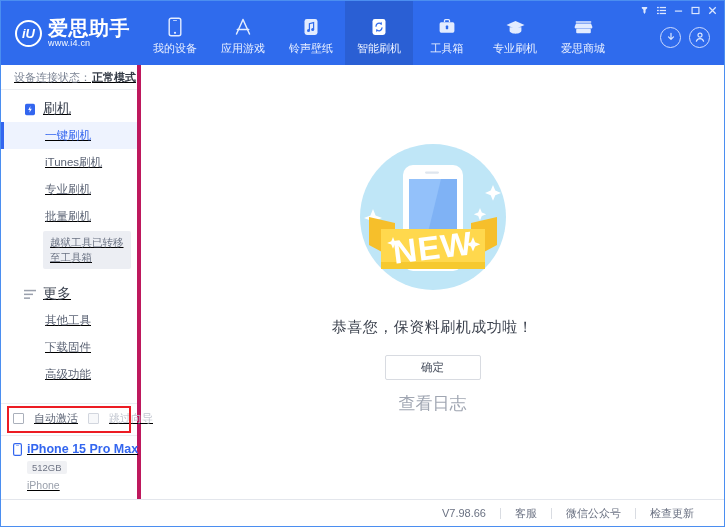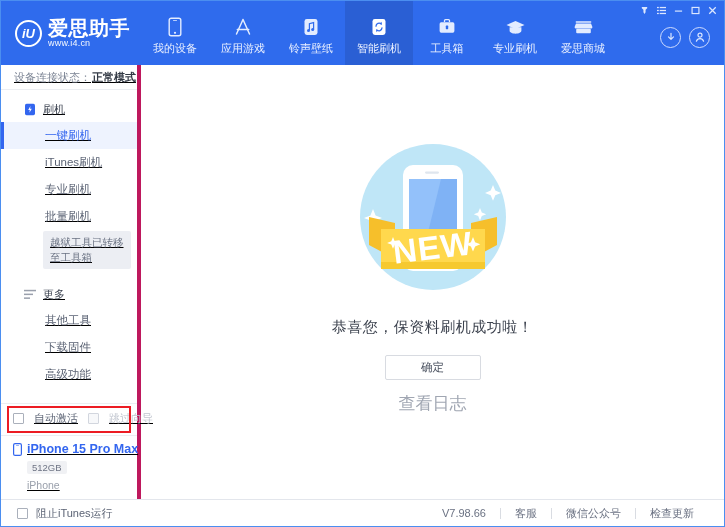--- a/index.html
+++ b/index.html
@@ -147,21 +147,21 @@
   .conn-status b { color: #333a45; font-weight: bold; margin-left: 1px; }
 
   .nav-scroll { flex: 1 1 auto; padding-top: 6px; overflow: hidden; }
 
   .grp-head {
     height: 26px;
     display: flex;
     align-items: center;
     gap: 7px;
     padding-left: 22px;
-    font-size: 11px;
+    font-size: 14px;
     color: #3b4250;
   }
   .grp-ico { width: 13px; height: 13px; display:flex; align-items:center; justify-content:center; }
   .grp-ico svg { display: block; }
 
   .side-item {
     height: 27px;
     display: flex;
     align-items: center;
     padding-left: 44px;
@@ -588,24 +588,20 @@
 
       <div class="success-msg">恭喜您，保资料刷机成功啦！</div>
 
       <button class="ok-btn">确定</button>
 
       <div class="log-link">查看日志</div>
     </div>
   </div>
 
   <div class="footer">
-    <div class="footer-left">
-      <span class="chk"></span>
-      <span>阻止iTunes运行</span>
-    </div>
     <div class="footer-right">
       <span class="f-ver">V7.98.66</span>
       <span class="f-sep"></span>
       <span class="f-item">客服</span>
       <span class="f-sep"></span>
       <span class="f-item">微信公众号</span>
       <span class="f-sep"></span>
       <span class="f-item">检查更新</span>
     </div>
   </div>

